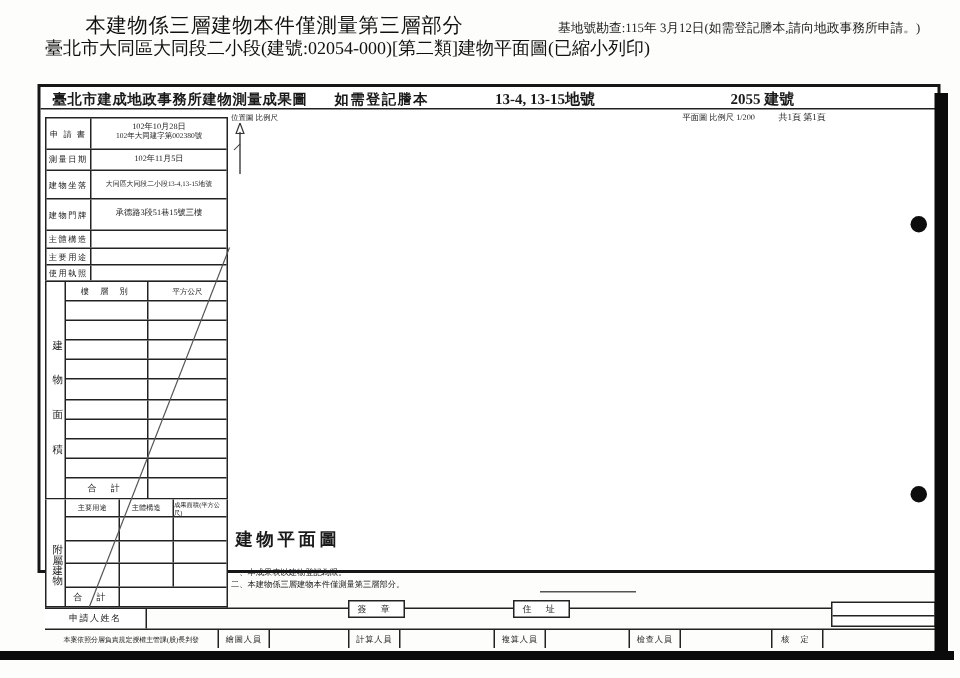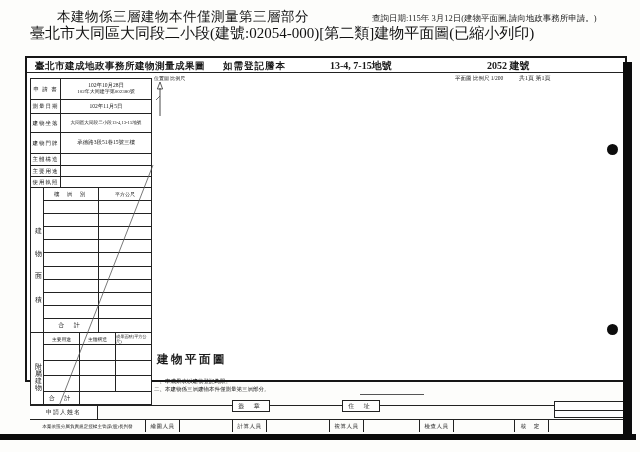--- a/index.html
+++ b/index.html
@@ -6,21 +6,21 @@
   html,body { width:640px; height:452px; }
   body {
     position:relative; background:#fdfdfb; overflow:hidden;
     font-family:"Liberation Serif","DejaVu Serif",serif; color:#1a1a1a;
   }
   .abs { position:absolute; }
 
   
   .sys-title { left:57px; top:8px; font-size:13.5px; letter-spacing:.5px; color:#111; }
   .query-date { left:372px; top:13px; font-size:8.5px; color:#222; }
-  .sub-title { left:30px; top:24px; font-size:15px; color:#111; }
+  .sub-title { left:30px; top:24px; font-size:12px; color:#111; }
 
   
   .doc { left:25px; top:56px; width:602px; height:326px; border:2px solid #161616; background:#fff; }
   .doc .abs { position:absolute; }
 
   .titlebar { left:0; top:0; width:100%; height:15px; border-bottom:1px solid #222; }
   .t-office { left:8px; top:2px; font-size:9.5px; font-weight:bold; letter-spacing:.5px; }
   .t-sec { left:196px; top:2px; font-size:9.5px; font-weight:bold; letter-spacing:1px; }
   .t-parcel { left:303px; top:1px; font-size:10px; font-weight:bold; }
   .t-bldg { left:460px; top:1px; font-size:10px; font-weight:bold; }
@@ -97,30 +97,30 @@
   .bar-right { left:623px; top:62px; width:9px; height:378px; background:#0b0b0b; }
   .bar-bottom { left:0; top:434px; width:636px; height:6px; background:#0b0b0b; }
 
   svg { display:block; }
   .overlay { left:0; top:0; pointer-events:none; }
 </style>
 </head>
 <body>
 
 <div class="abs sys-title">本建物係三層建物本件僅測量第三層部分</div>
-<div class="abs query-date">查詢日期:115年 3月12日(建物平面圖,請向地政事務所申請。)</div>
+<div class="abs query-date">基地號勘查:115年 3月12日(如需登記謄本,請向地政事務所申請。)</div>
 <div class="abs sub-title">臺北市大同區大同段二小段(建號:02054-000)[第二類]建物平面圖(已縮小列印)</div>
 
 <div class="abs doc">
 
   <div class="abs titlebar"></div>
   <div class="abs t-office">臺北市建成地政事務所建物測量成果圖</div>
   <div class="abs t-sec">如需登記謄本</div>
-  <div class="abs t-parcel">13-4, 7-15地號</div>
-  <div class="abs t-bldg">2052 建號</div>
+  <div class="abs t-parcel">13-4, 13-15地號</div>
+  <div class="abs t-bldg">2055 建號</div>
 
   <div class="abs m-loc">位置圖 比例尺</div>
   <div class="abs m-scale">平面圖 比例尺 1/200</div>
   <div class="abs m-pages">共1頁 第1頁</div>
 
   <svg class="abs" style="left:127px;top:24px;" width="14" height="36" viewBox="0 0 14 36">
     <line x1="6" y1="6" x2="6" y2="34" stroke="#333" stroke-width="0.9"></line>
     <polygon points="6,0 3.4,7 8.6,7" fill="none" stroke="#333" stroke-width="0.8"></polygon>
     <line x1="6" y1="14" x2="2" y2="18" stroke="#333" stroke-width="0.7"></line>
   </svg>

